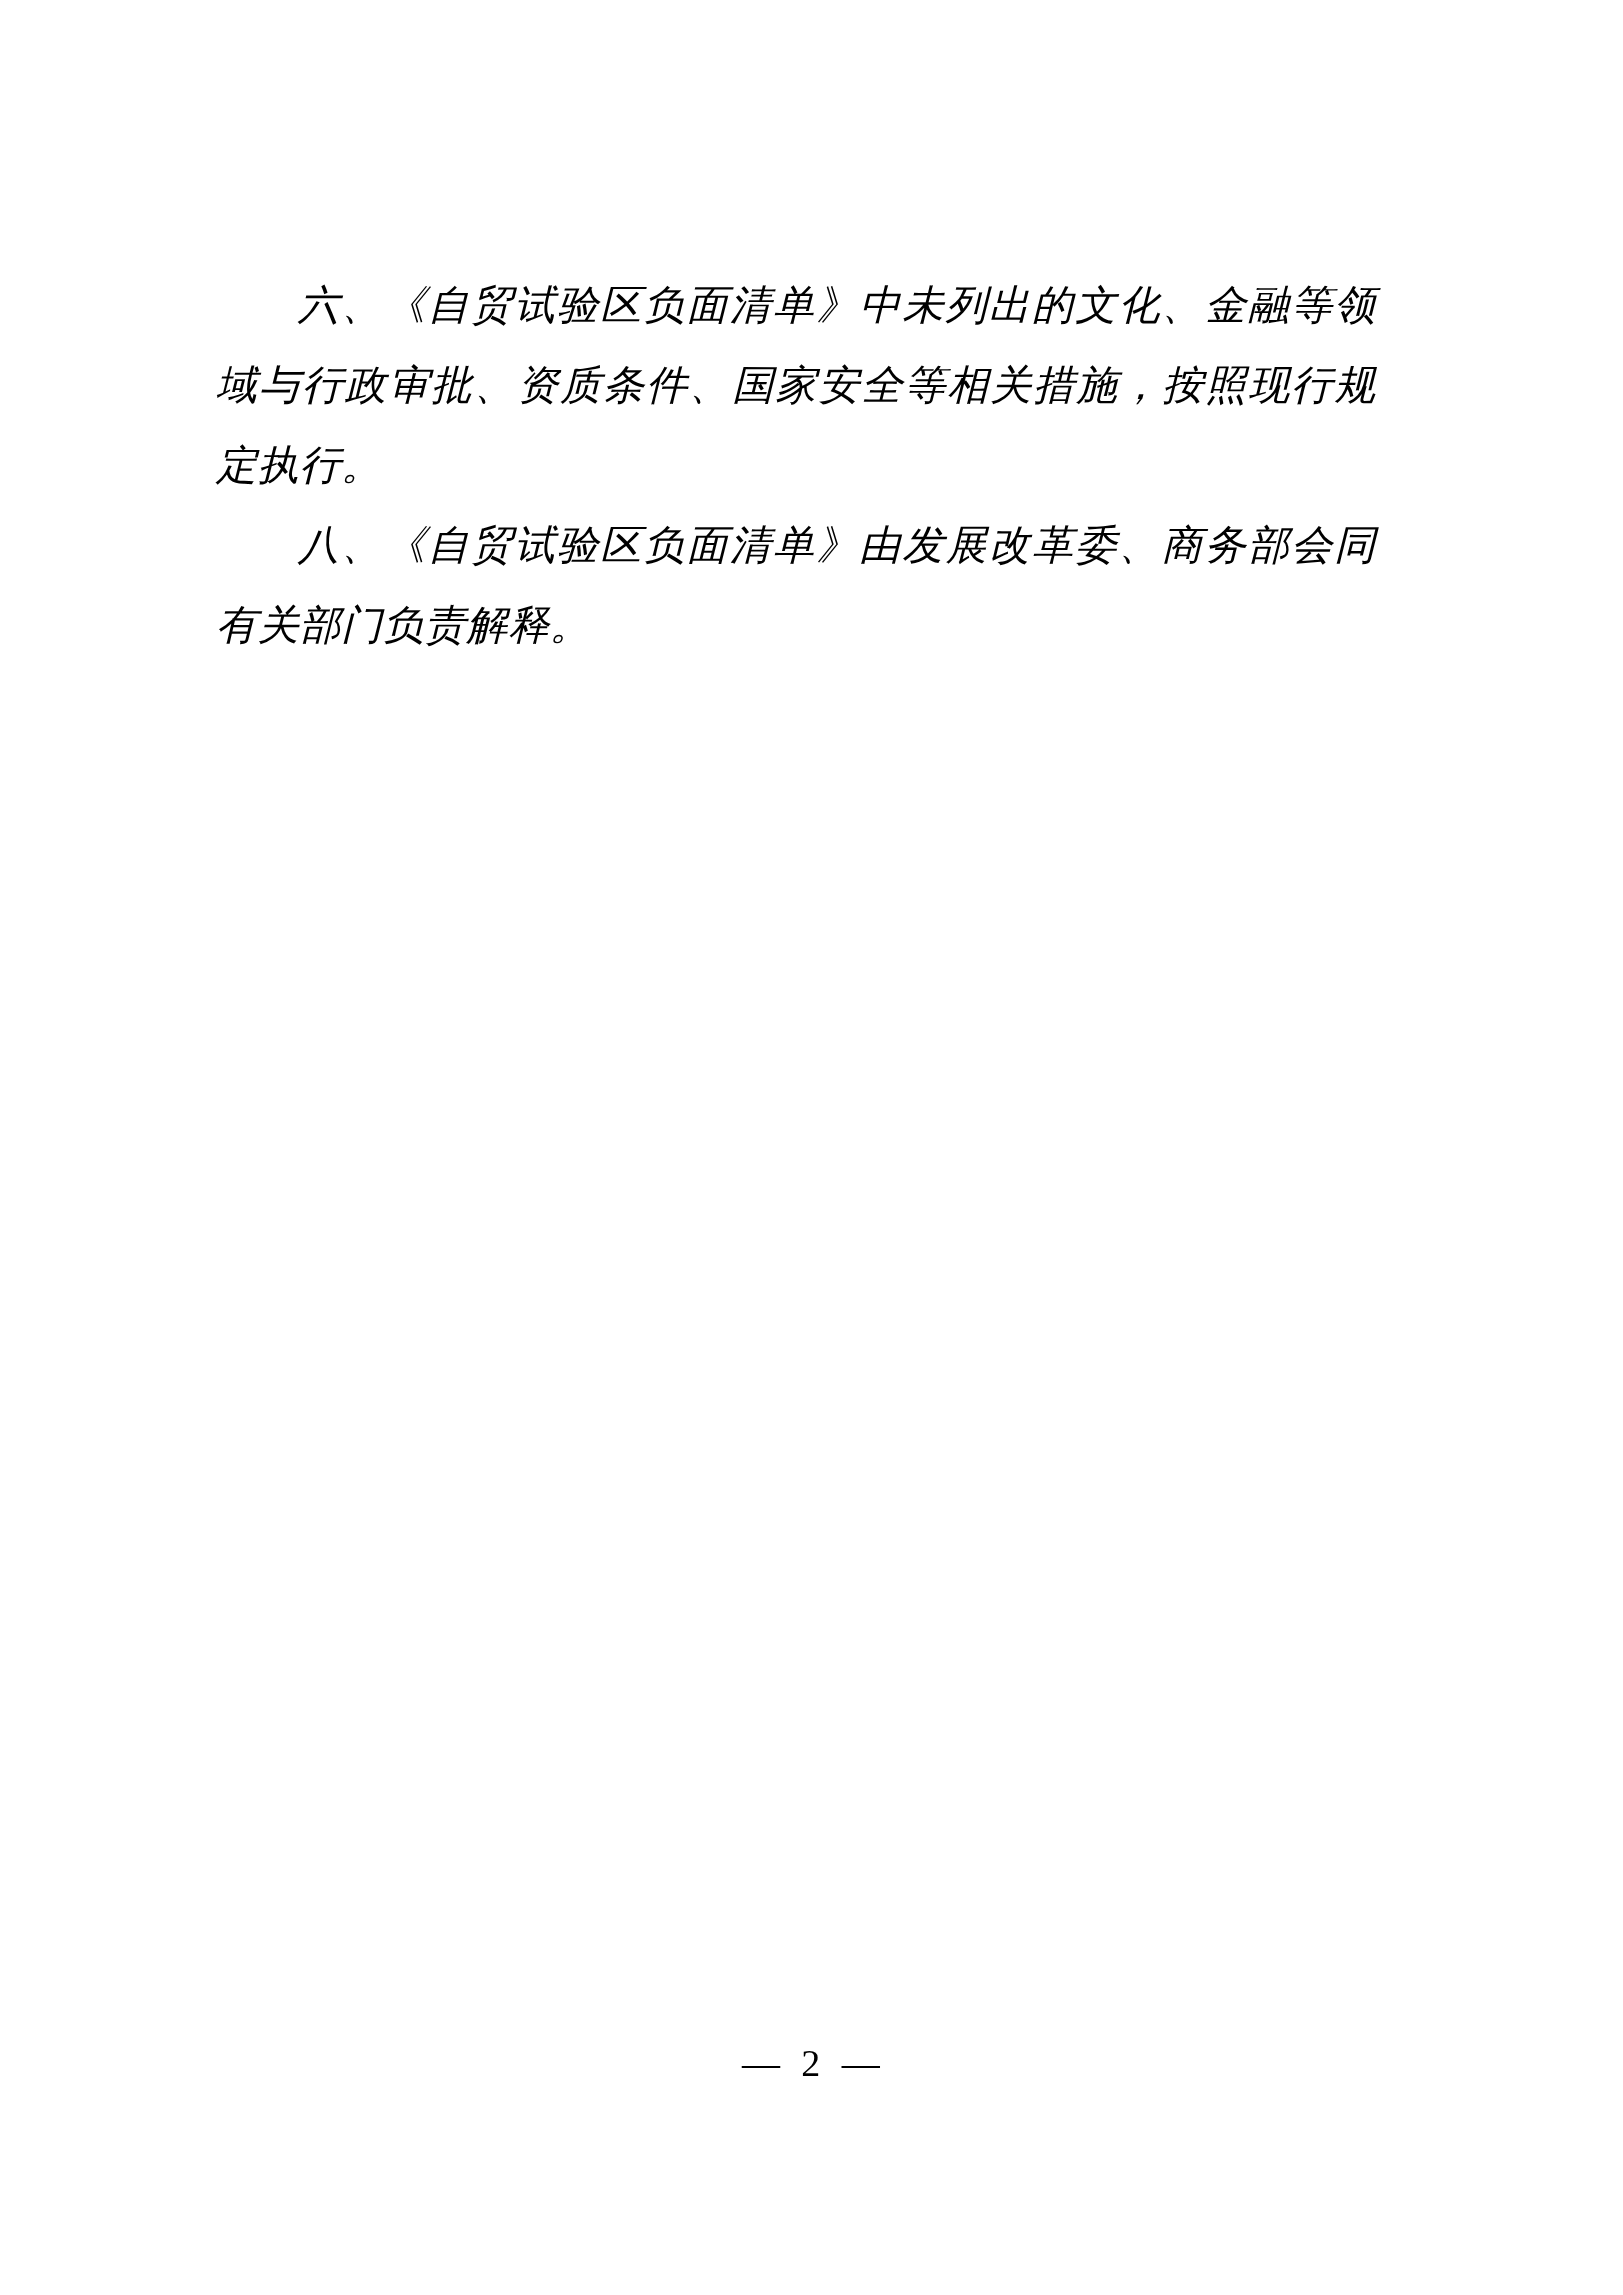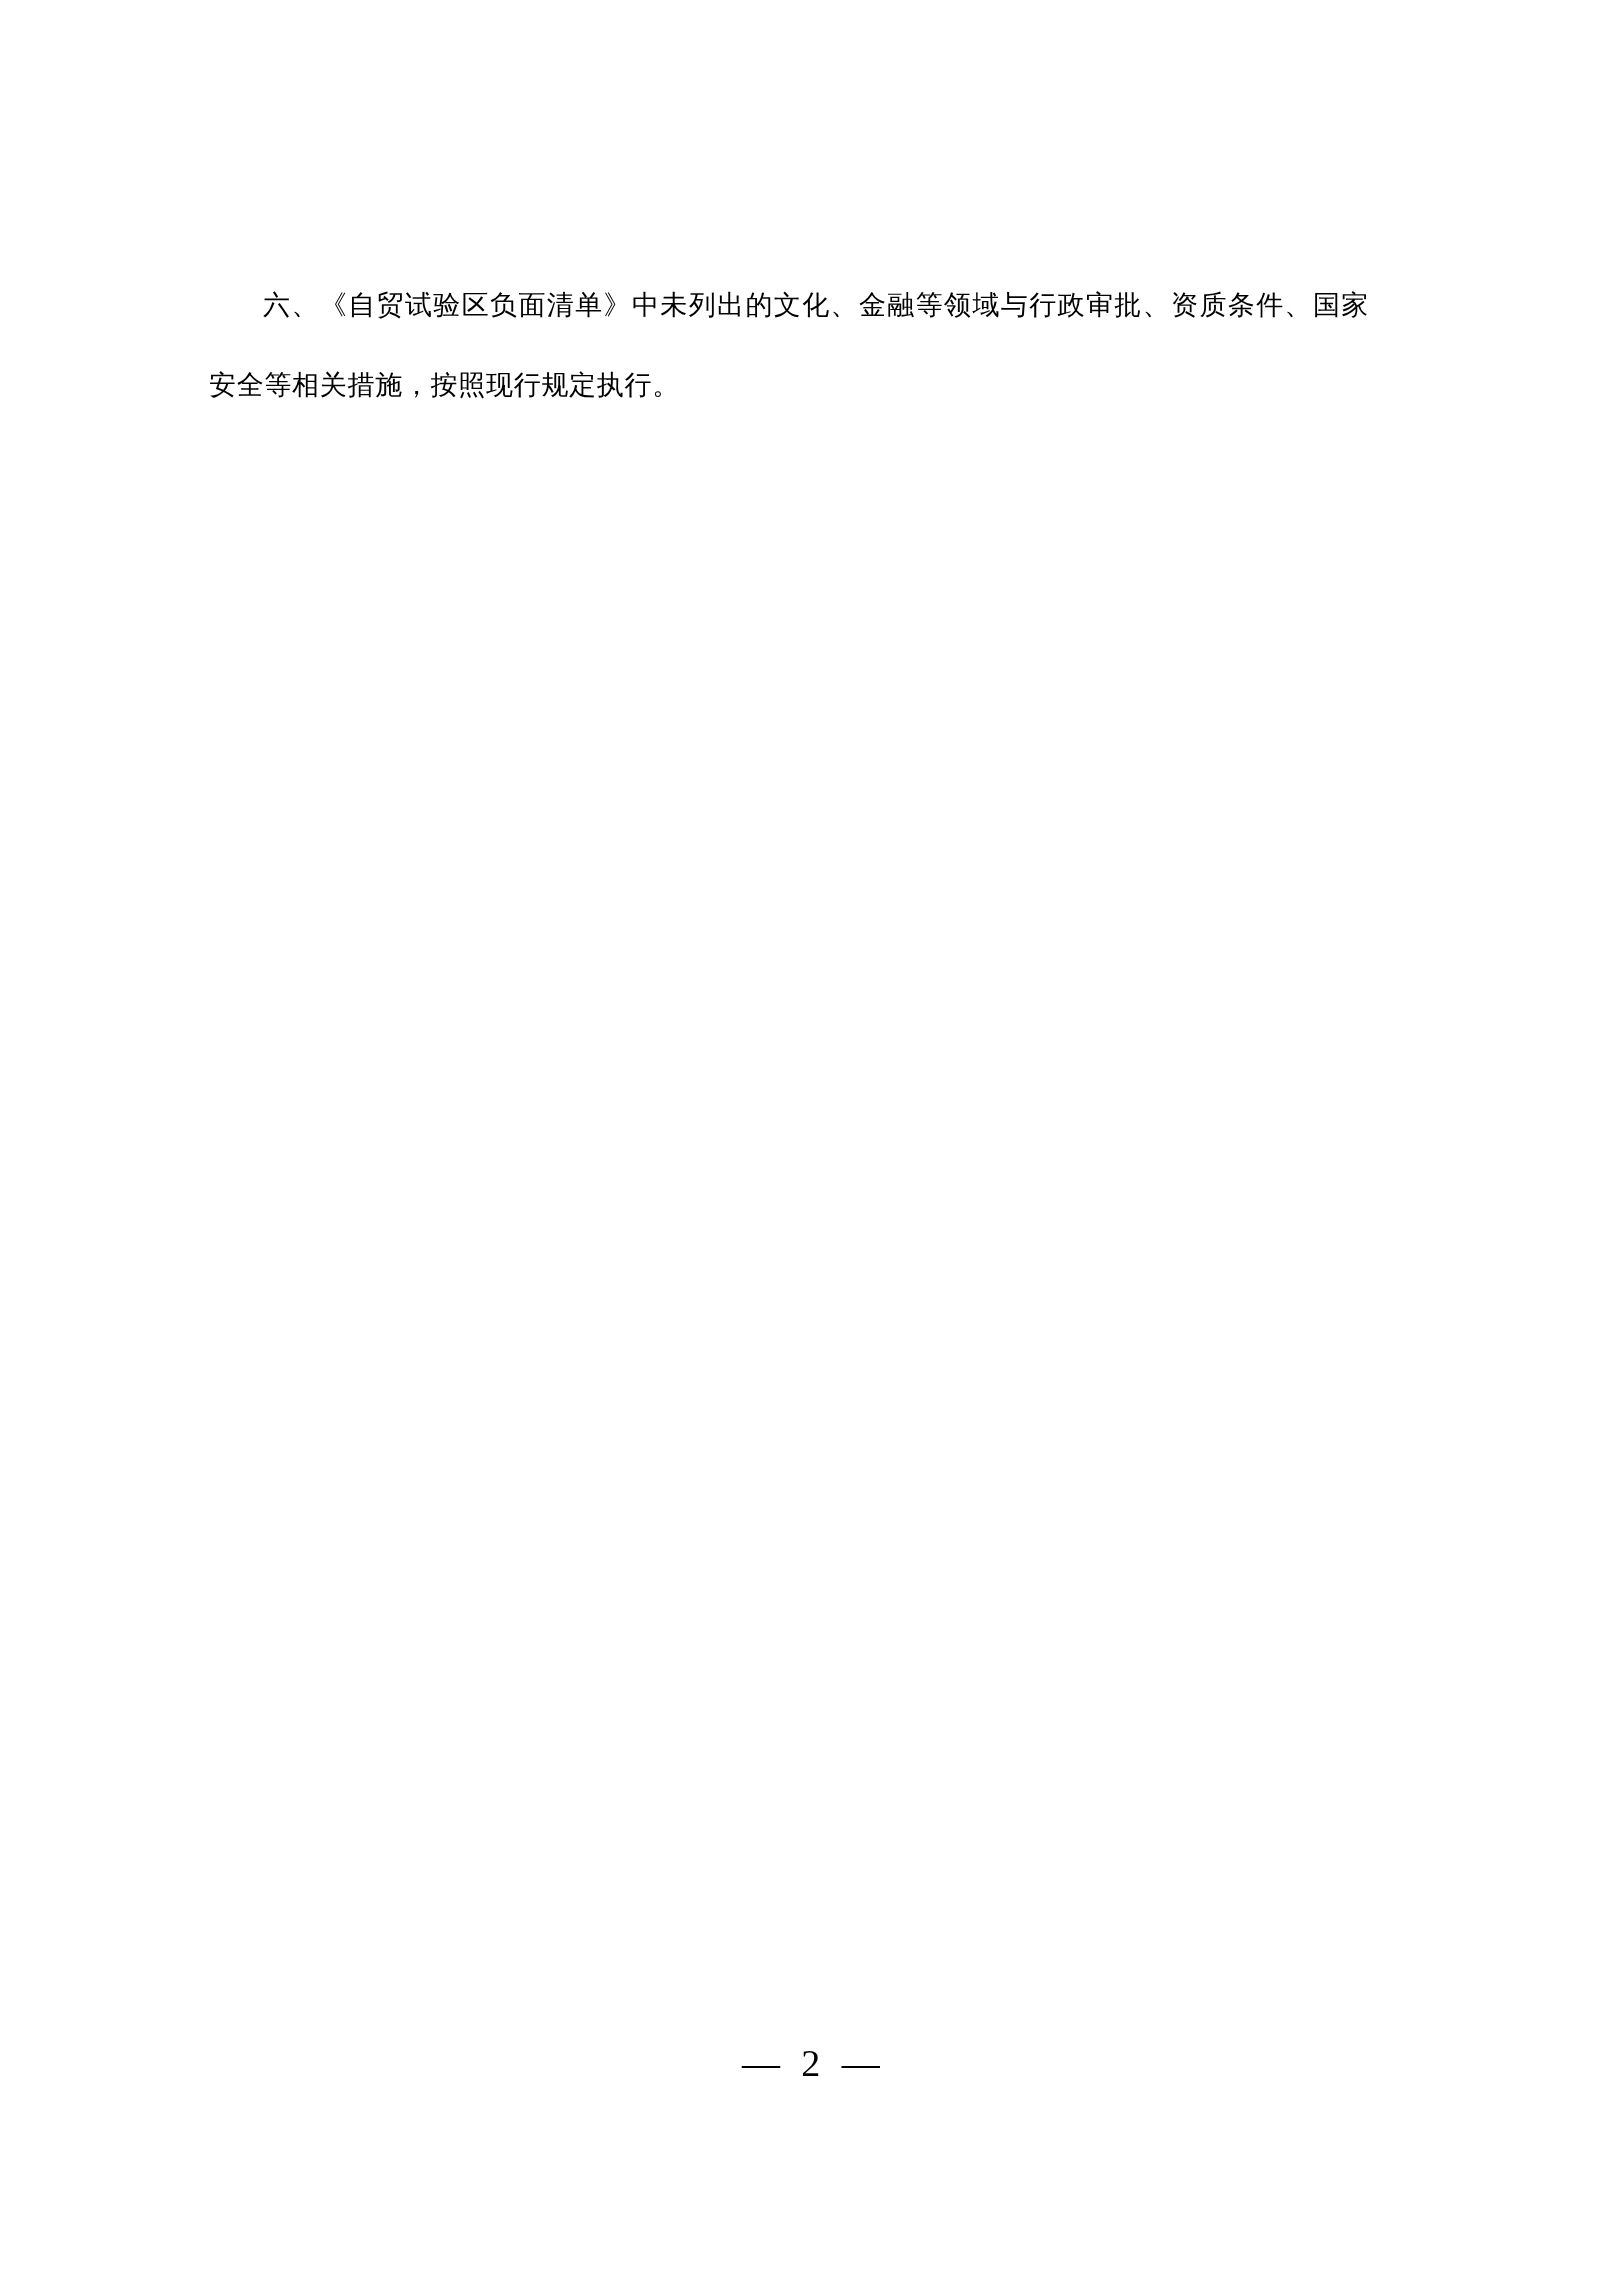--- a/index.html
+++ b/index.html
@@ -12,28 +12,29 @@
     position: relative;
     width: 1623px;
     height: 2295px;
     background: #ffffff;
     overflow: hidden;
     font-family: "Liberation Serif", "DejaVu Serif", serif;
     color: #000000;
   }
   .content {
     position: absolute;
-    left: 209px;
+    left: 216px;
     top: 265px;
     width: 1160px;
-    font-size: 27px;
+    font-size: 41px;
     line-height: 80px;
     letter-spacing: 0.7px;
     text-align: justify;
     text-justify: inter-ideograph;
+    font-style: italic;
   }
   .content p {
     margin: 0;
     padding: 0;
     text-indent: 2em;
     word-break: normal;
     overflow-wrap: break-word;
   }
   .footer {
     position: absolute;
@@ -48,18 +49,19 @@
     color: #000000;
   }
 </style>
 </head>
 <body>
 
 <div class="page">
 
   <div class="content">
     <p>六、《自贸试验区负面清单》中未列出的文化、金融等领域与行政审批、资质条件、国家安全等相关措施，按照现行规定执行。</p>
+    <p>八、《自贸试验区负面清单》由发展改革委、商务部会同有关部门负责解释。</p>
   </div>
 
   <div class="footer">— 2 —</div>
 
 </div>
 
 
 </body></html>

